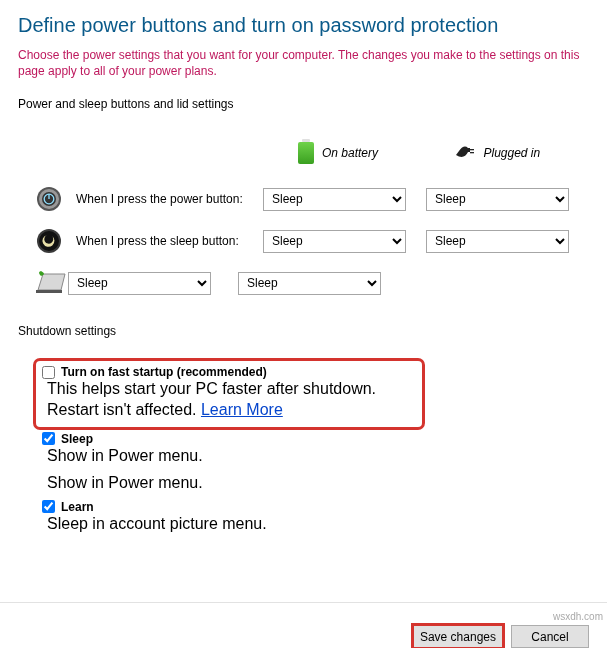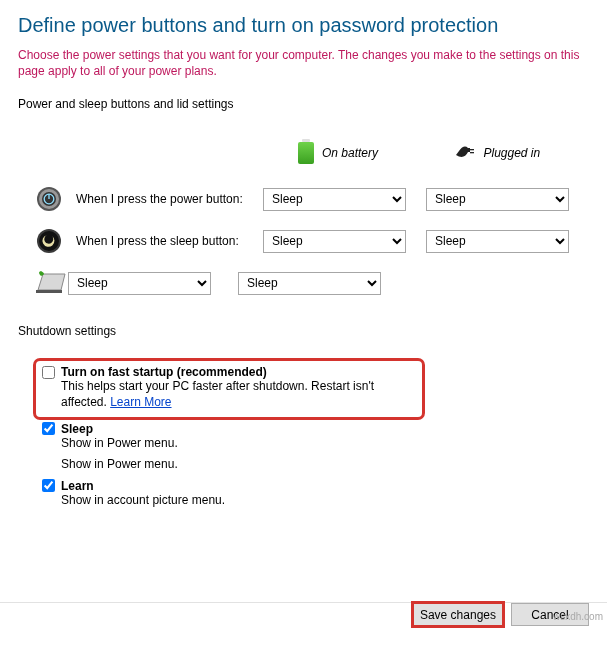--- a/index.html
+++ b/index.html
@@ -91,43 +91,43 @@
       display: flex;
       align-items: center;
     }
     input[type=checkbox] {
       width: 13px;
       height: 13px;
       margin: 0 6px 0 0;
     }
     .opt-title { font-weight: 700; }
     .opt-desc {
-      margin-left: 19px;
-      font-size: 12px;
+      margin-left: 5px;
+      font-size: 16px;
       color: #000;
       line-height: 1.3;
     }
     .learn-link { color: #0645cc; text-decoration: underline; cursor: pointer; }
     .highlight-red {
       border: 3px solid #d4342e;
       border-radius: 7px;
       margin-left: 15px;
       padding: 4px 6px 6px 6px;
       width: 392px;
     }
     .btnbar {
       position: absolute;
       bottom: 0;
       left: 0;
       right: 0;
       border-top: 1px solid #e2e2e2;
       height: 46px;
       display: flex;
       justify-content: flex-end;
-      align-items: flex-start;
+      align-items: flex-end;
       padding-right: 18px;
       gap: 8px;
       background: #fff;
     }
     button {
       font-family: inherit;
       font-size: 12px;
       height: 23px;
       min-width: 78px;
       background: #e1e1e1;
@@ -233,21 +233,21 @@
 
 <div class="opt-block">
   <div class="opt-desc">Show in Power menu.</div>
 </div>
 
 <div class="opt-block">
   <div class="opt-row">
     <input type="checkbox" checked="" style="">
     <span class="opt-title">Learn</span>
   </div>
-  <div class="opt-desc">Show in account picture menu.</div>
+  <div class="opt-desc">Sleep in account picture menu.</div>
 </div>
 
 <div class="btnbar">
   <button class="btn-hl">Save changes</button>
   <button>Cancel</button>
 </div>
 
 <div class="wm">wsxdh.com</div>
 
 </body></html>

